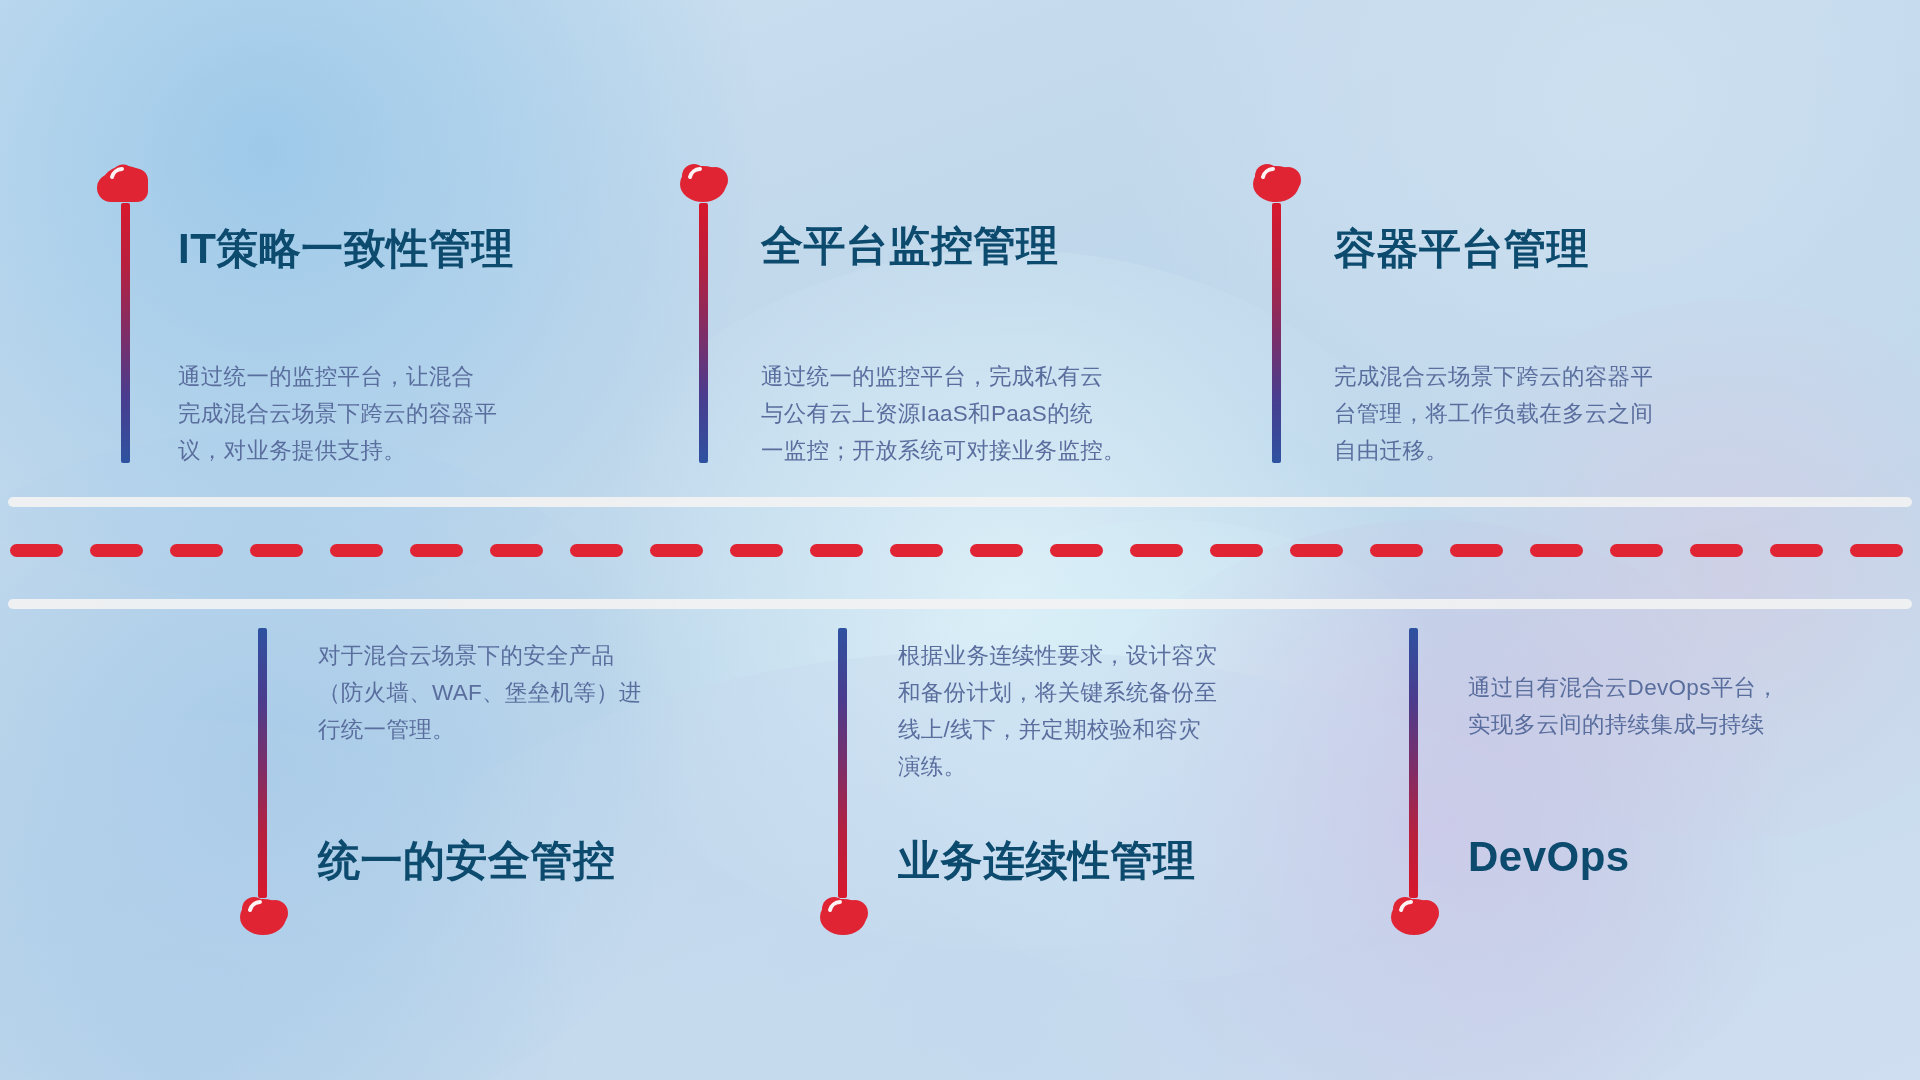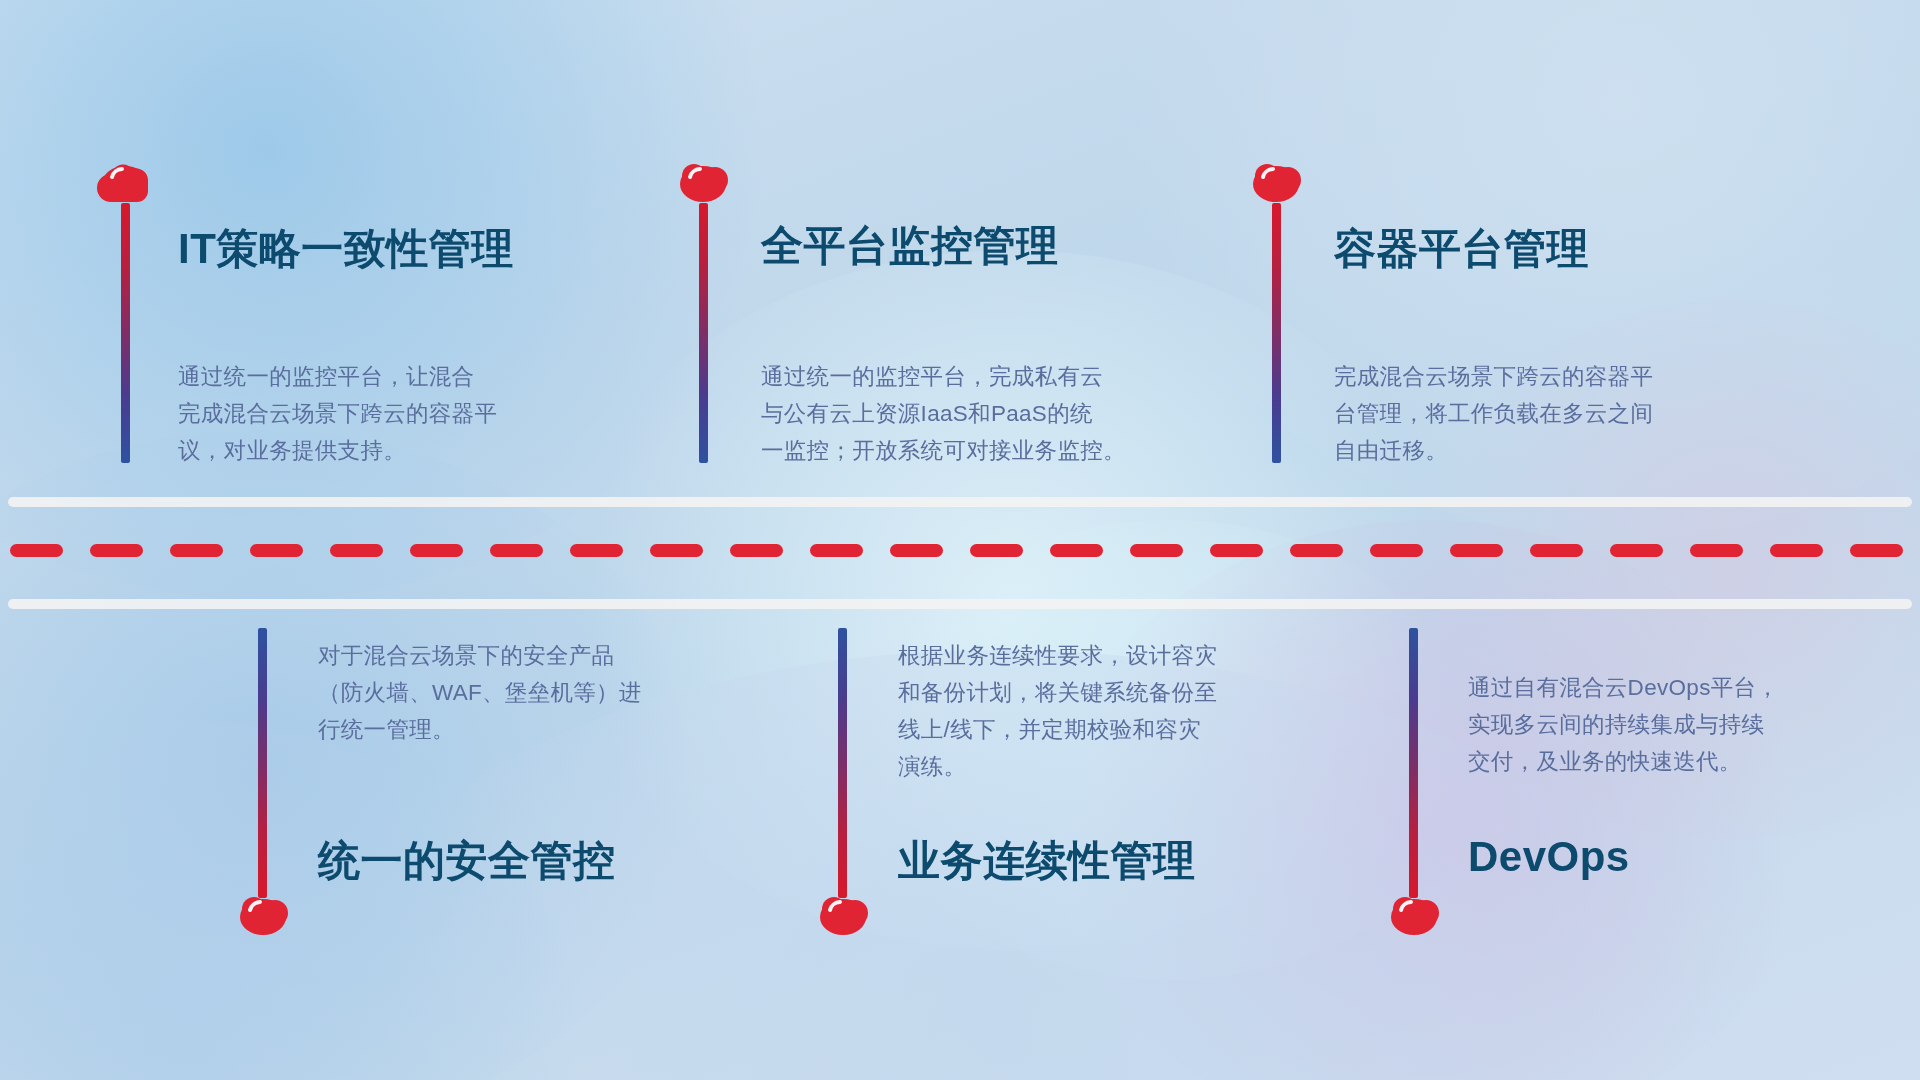--- a/index.html
+++ b/index.html
@@ -263,21 +263,20 @@
         <path d="M18 17 A11 10 0 0 1 28 9" stroke="#ffffff" stroke-width="4" stroke-linecap="round" fill="none" opacity="0.95"></path>
       </svg>
     </div>
   </div>
 
   <div class="col">
     <div class="stem up" style="left:1409px; top:628px; height:270px;"></div>
     <div class="body" style="left:1468px; top:637px;margin-top:32px;">
       <span>通过自有混合云DevOps平台，</span>
       <span>实现多云间的持续集成与持续</span>
-      <span>交付，及业务的快速迭代。</span>
     </div>
     <div class="title" style="left:1468px; top:833px;">DevOps</div>
     <div class="cloud" style="left:1383px; top:893px;">
       <svg viewBox="0 0 62 47" xmlns="http://www.w3.org/2000/svg">
         <ellipse cx="31" cy="24" rx="23" ry="18" fill="#E02434"></ellipse>
         <circle cx="43" cy="20" r="13" fill="#E02434"></circle>
         <circle cx="22" cy="16" r="12" fill="#E02434"></circle>
         <path d="M18 17 A11 10 0 0 1 28 9" stroke="#ffffff" stroke-width="4" stroke-linecap="round" fill="none" opacity="0.95"></path>
       </svg>
     </div>

